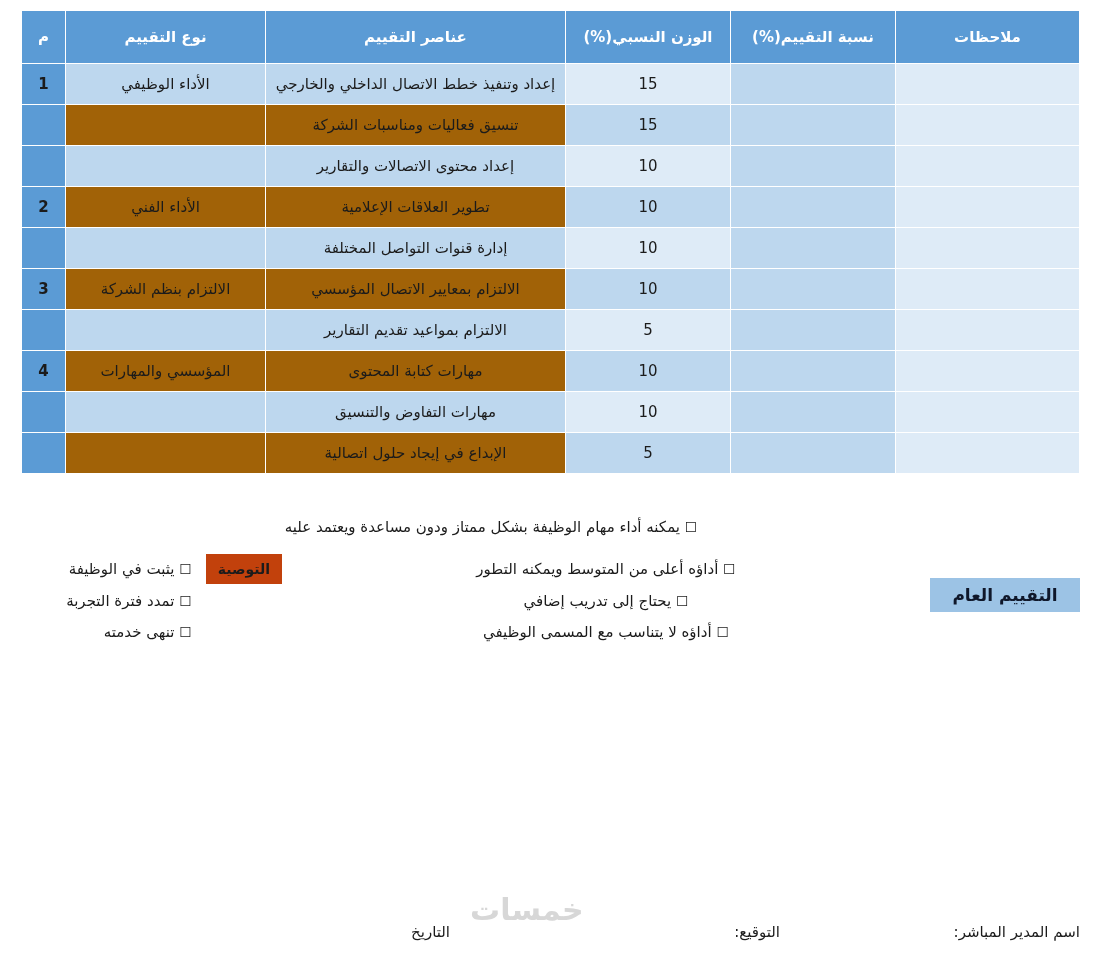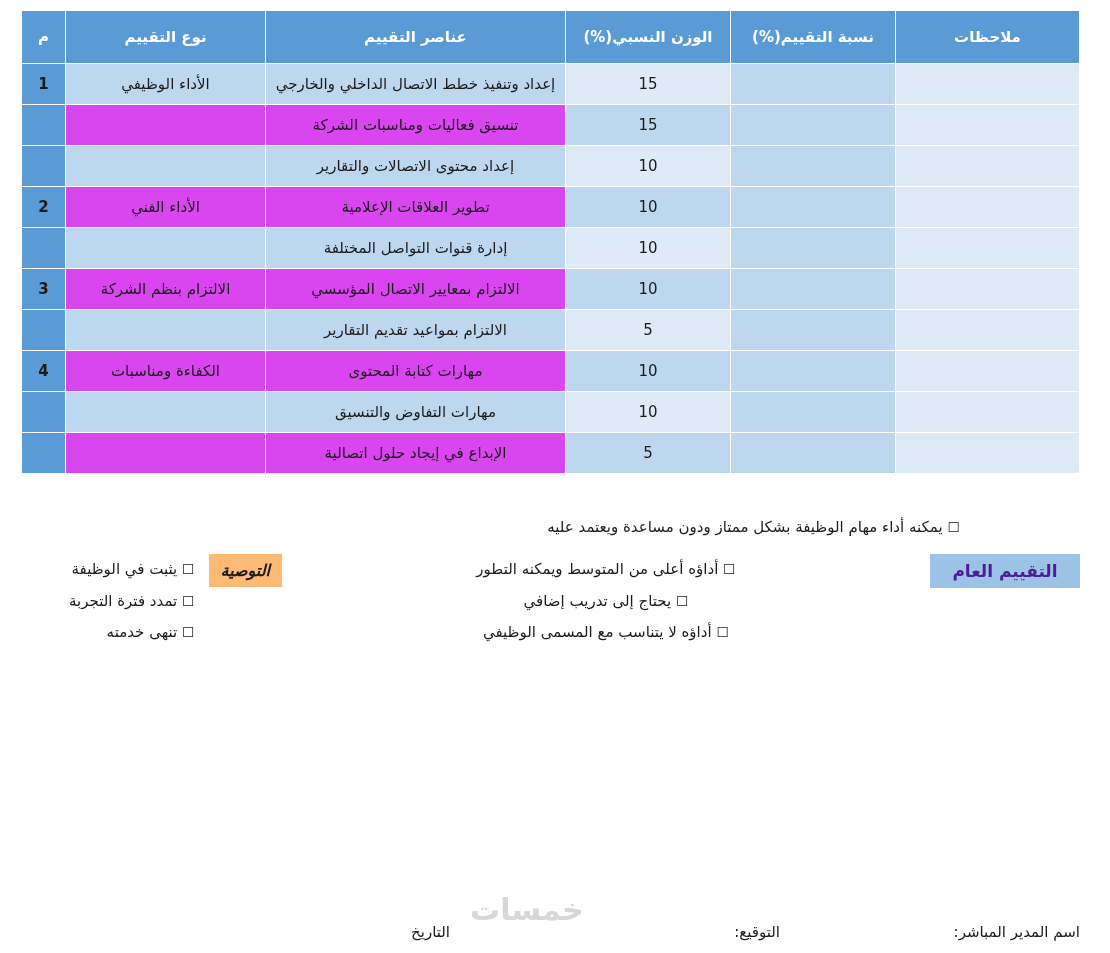--- a/index.html
+++ b/index.html
@@ -59,60 +59,61 @@
     color: #ffffff;
     font-weight: bold;
     font-size: 14px;
   }
   td.cell-type  { background: #bdd7ee; }
   td.cell-item  { background: #bdd7ee; }
   td.shade-dark { background: #bdd7ee; }
   td.shade-light{ background: #deebf7; }
 
   tr.r-light td.cell-type,
-  tr.r-light td.cell-item { background: #d946ef; }
+  tr.r-light td.cell-item { background: #a16207; }
   .total-wrap {
     width: 1058px;
     margin: 14px 30px 0 22px;
     text-align: right;
     font-size: 15px;
     font-weight: bold;
   }
 
   
   .bottom {
     position: relative;
     width: 1058px;
     margin: 44px 30px 0 22px;
     direction: rtl;
   }
   .first-option {
-    text-align: right;
+    text-align: center;
     font-size: 15px;
     margin-bottom: 18px;
     padding-right: 120px;
   }
   .grid {
     display: flex;
     flex-direction: row;
     align-items: flex-start;
     justify-content: space-between;
   }
   .col-right {
     width: 150px;
     flex: 0 0 150px;
   }
   .label-box {
     background: #9cc3e5;
-    color: #4c1d95;
+    color: #0f172a;
     font-weight: bold;
     font-size: 17px;
     text-align: center;
     padding: 7px 10px;
     width: 130px;
+    margin-top: 24px;
   }
   .col-mid {
     flex: 1 1 auto;
     padding: 0 20px;
     text-align: center;
   }
   .opt {
     font-size: 15px;
     line-height: 2.1;
     text-align: center;
@@ -120,27 +121,26 @@
   .col-left {
     width: 260px;
     flex: 0 0 260px;
     display: flex;
     flex-direction: row;
     align-items: flex-start;
     justify-content: flex-start;
     gap: 14px;
   }
   .rec-label {
-    background: #fdba74;
+    background: #c2410c;
     color: #1b1b1b;
     font-weight: bold;
-    font-size: 16px;
+    font-size: 14px;
     text-align: center;
     padding: 7px 12px;
-    font-style: italic;
   }
   .rec-opts {
     text-align: right;
     flex: 1 1 auto;
   }
   .rec-opts .opt {
     text-align: right;
     line-height: 2.1;
   }
   .cb {
@@ -257,21 +257,21 @@
         <td class="shade-light">5</td>
         <td class="cell-item">الالتزام بمواعيد تقديم التقارير</td>
         <td class="cell-type"></td>
         <td class="cell-m"></td>
       </tr>
       <tr class="r-light">
         <td class="shade-light"></td>
         <td class="shade-dark"></td>
         <td class="shade-dark">10</td>
         <td class="cell-item">مهارات كتابة المحتوى</td>
-        <td class="cell-type">الكفاءة ومناسبات</td>
+        <td class="cell-type">المؤسسي والمهارات</td>
         <td class="cell-m">4</td>
       </tr>
       <tr>
         <td class="shade-light"></td>
         <td class="shade-dark"></td>
         <td class="shade-light">10</td>
         <td class="cell-item">مهارات التفاوض والتنسيق</td>
         <td class="cell-type"></td>
         <td class="cell-m"></td>
       </tr>

